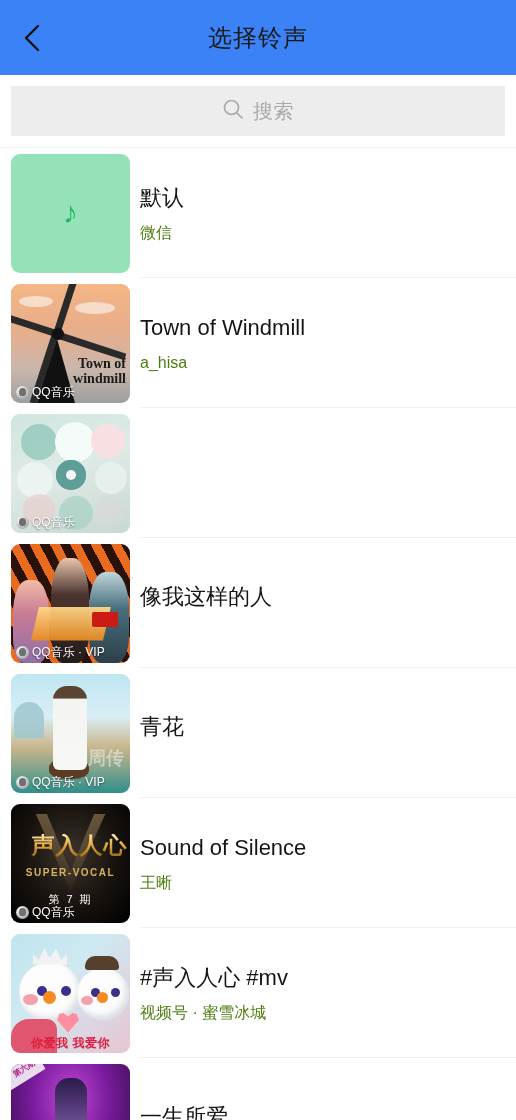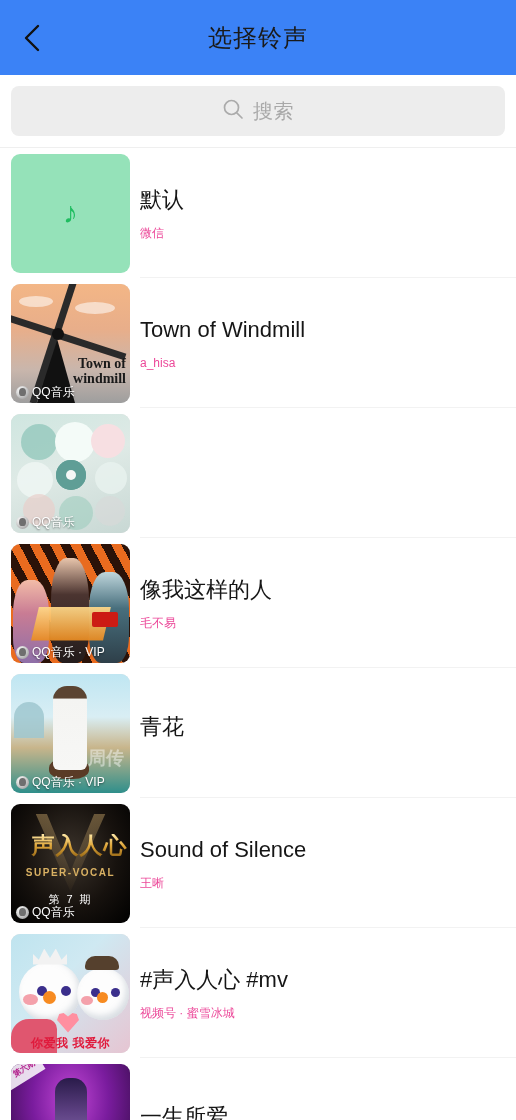--- a/index.html
+++ b/index.html
@@ -60,21 +60,21 @@
     background: #ffffff;
     padding: 0 11px;
     box-sizing: border-box;
     display: flex;
     align-items: center;
   }
   .search-box {
     width: 100%;
     height: 50px;
     background: #ededed;
-    border-radius: 8px;
+    border-radius: 1px;
     display: flex;
     align-items: center;
     justify-content: center;
     cursor: text;
   }
   .search-inner {
     display: flex;
     align-items: center;
     gap: 9px;
   }
@@ -147,22 +147,22 @@
   .row-title {
     font-size: 22px;
     color: #161616;
     line-height: 1.25;
     margin-bottom: 12px;
     white-space: nowrap;
     overflow: hidden;
     text-overflow: ellipsis;
   }
   .row-sub {
-    font-size: 12px;
-    color: #ec4899;
+    font-size: 16px;
+    color: #4d7c0f;
     line-height: 1.2;
     white-space: nowrap;
     overflow: hidden;
     text-overflow: ellipsis;
   }
 
   
   .qq-badge {
     position: absolute;
     left: 5px;
@@ -518,21 +518,20 @@
             <span class="redtag"></span>
           </div>
           <span class="qq-badge">
             <span class="qq-glyph"></span>
             <span class="qq-text">QQ音乐 · VIP</span>
           </span>
         </div>
       </div>
       <div class="row-text">
         <div class="row-title">像我这样的人</div>
-        <div class="row-sub">毛不易</div>
       </div>
       <div class="row-sep"></div>
     </div>
 
     <div class="row">
       <div class="thumb-cell">
         <div class="thumb">
           <div class="art-qinghua">
             <span class="mosque"></span>
             <span class="rock"></span>

